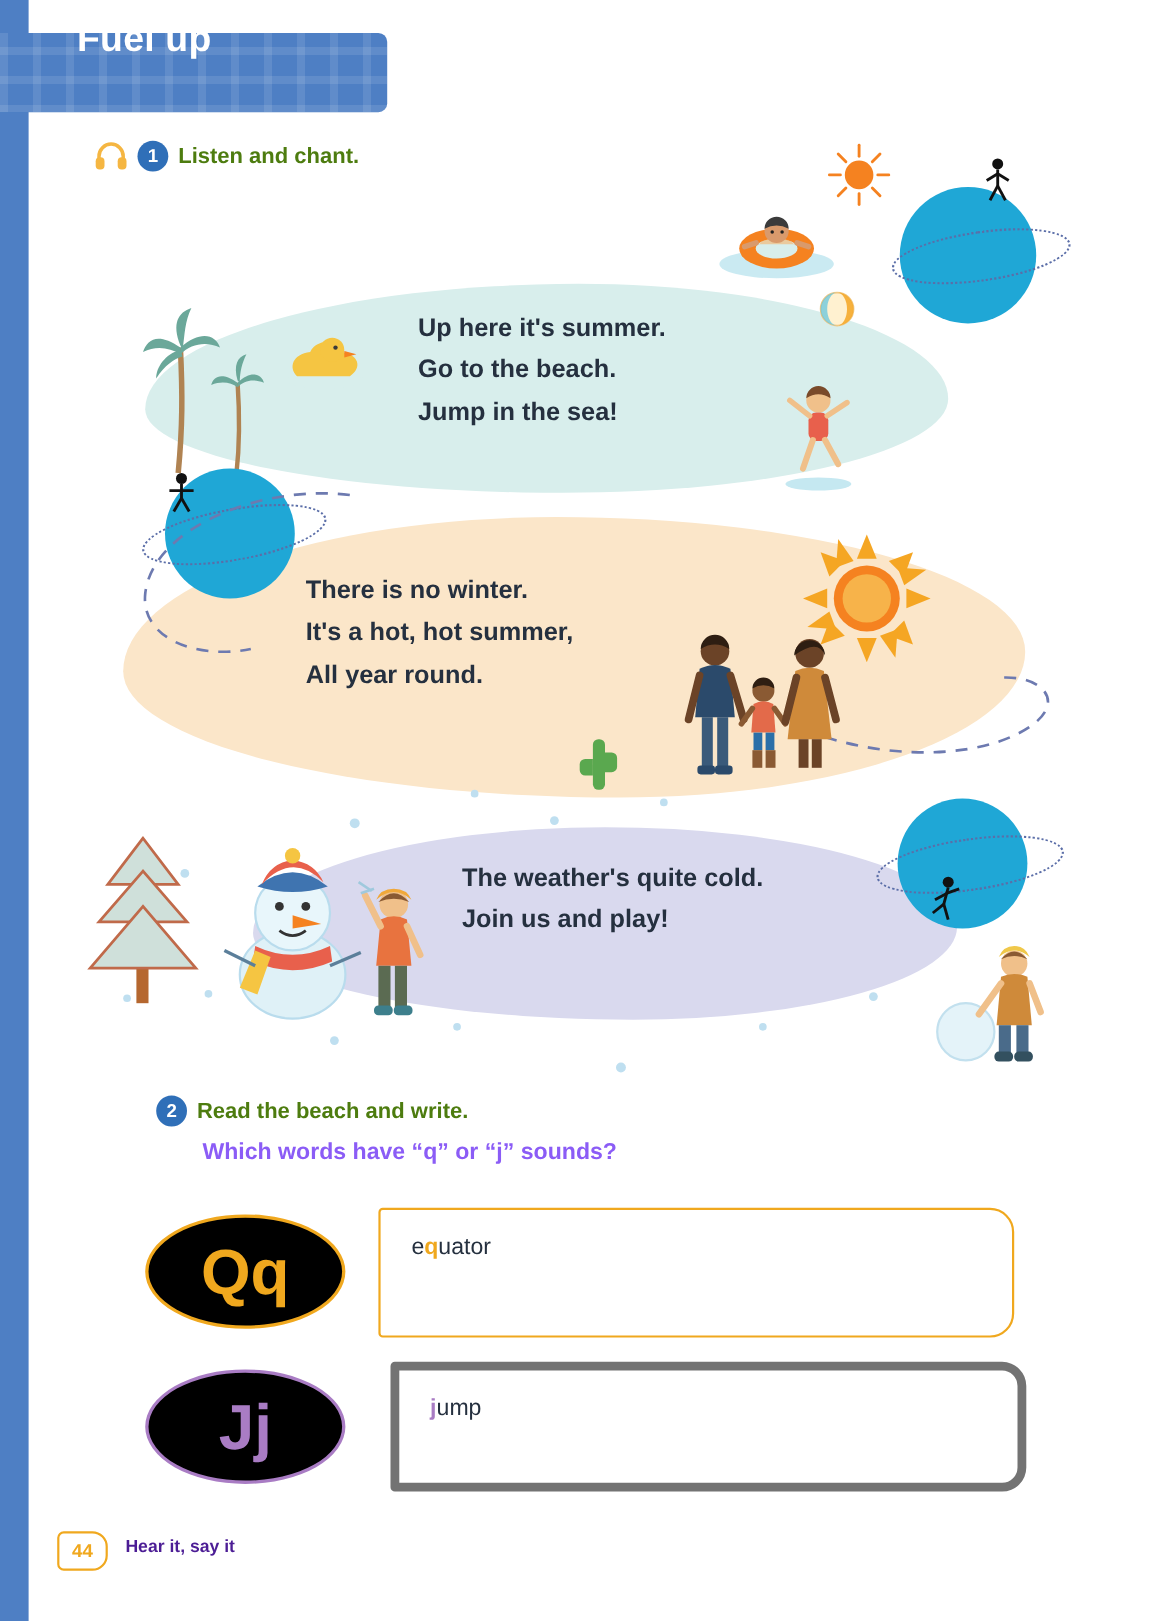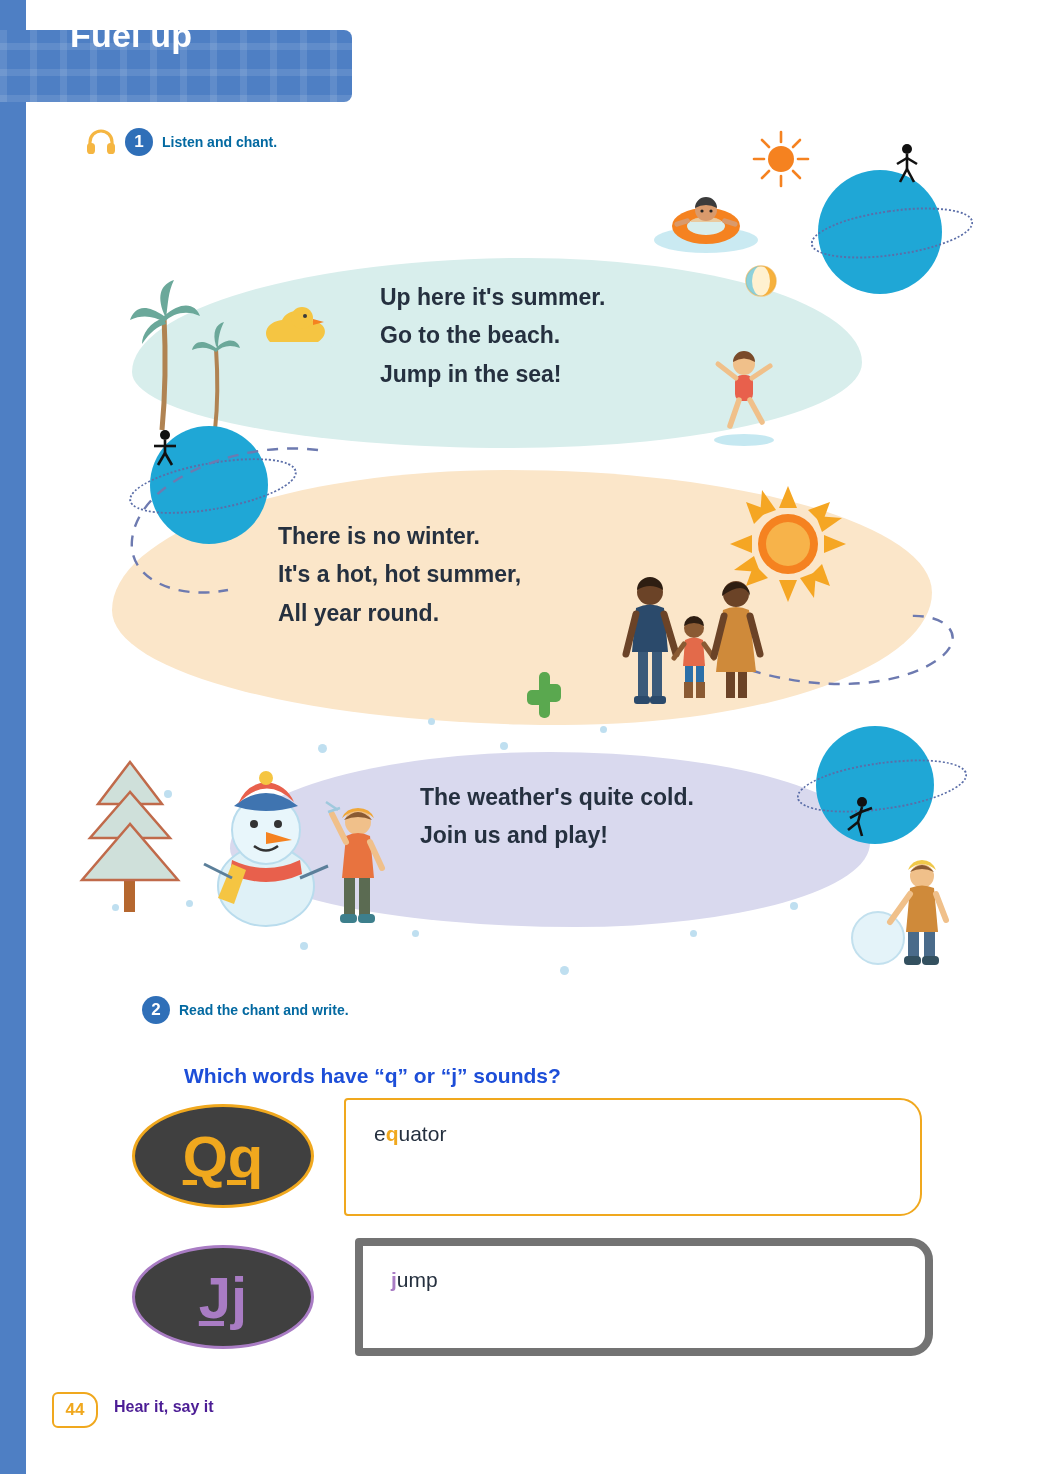--- a/index.html
+++ b/index.html
@@ -66,23 +66,23 @@
     border-radius: 50%;
     background: #2f6fb8;
     color: #fff;
     font-size: 17px;
     font-weight: bold;
     display: flex;
     align-items: center;
     justify-content: center;
   }
   .act-label {
-    font-size: 14px;
-    font-weight: bold;
-    color: #0369a1;
+    font-size: 20px;
+    font-weight: bold;
+    color: #4d7c0f;
   }
 
   
   .chant-title {
     position: absolute;
     left: 150px; top: 168px;
     width: 500px; height: 90px;
     pointer-events: none;
   }
   .chant-title span {
@@ -158,36 +158,35 @@
   
   .act2 {
     position: absolute;
     left: 142px; top: 996px;
     display: flex;
     align-items: center;
     gap: 9px;
   }
   .act2-sub {
     position: absolute;
-    left: 184px; top: 1064px;
+    left: 184px; top: 1036px;
     font-size: 21px;
     font-weight: bold;
-    color: #1d4ed8;
+    color: #8b5cf6;
   }
   .oval {
     position: absolute;
     width: 176px; height: 98px;
     border-radius: 50%;
-    background: #404040;
+    background: #000000;
     display: flex;
     align-items: center;
     justify-content: center;
     font-size: 58px;
     font-weight: bold;
-    text-decoration: underline;
   }
   .oval-q { left: 132px; top: 1104px; border: 3px solid #f0a81e; color: #f0a81e; }
   .oval-j { left: 132px; top: 1245px; border: 3px solid #a97cc4; color: #a97cc4; }
 
   .answer-box {
     position: absolute;
     left: 344px;
     width: 578px; height: 118px;
     background: #fff;
     box-sizing: border-box;
@@ -575,21 +574,21 @@
   <div>It's a hot, hot summer,</div>
   <div>All year round.</div>
 </div>
 <div class="verse verse-3">
   <div>The weather's quite cold.</div>
   <div>Join us and play!</div>
 </div>
 
 <div class="act2">
   <span class="num-badge">2</span>
-  <span class="act-label">Read the chant and write.</span>
+  <span class="act-label">Read the beach and write.</span>
 </div>
 <div class="act2-sub">Which words have “q” or “j” sounds?</div>
 
 <div class="oval oval-q">Qq</div>
 <div class="answer-box box-q">
   <div class="answer-text"><span>e</span><span class="hl-q">q</span><span>uator</span></div>
 </div>
 
 <div class="oval oval-j">Jj</div>
 <div class="answer-box box-j">

